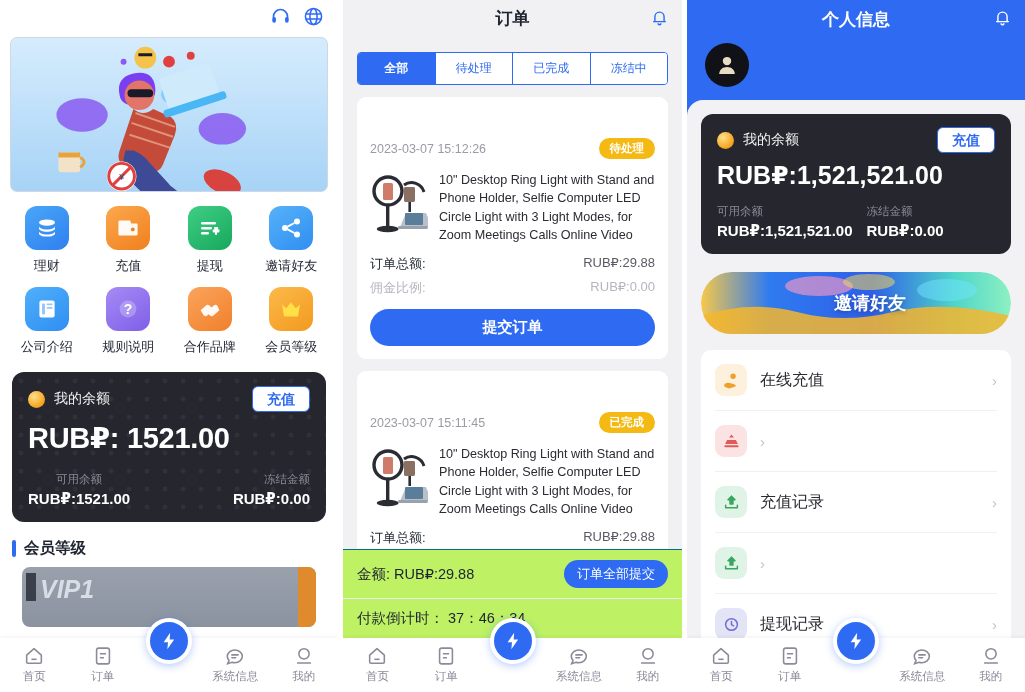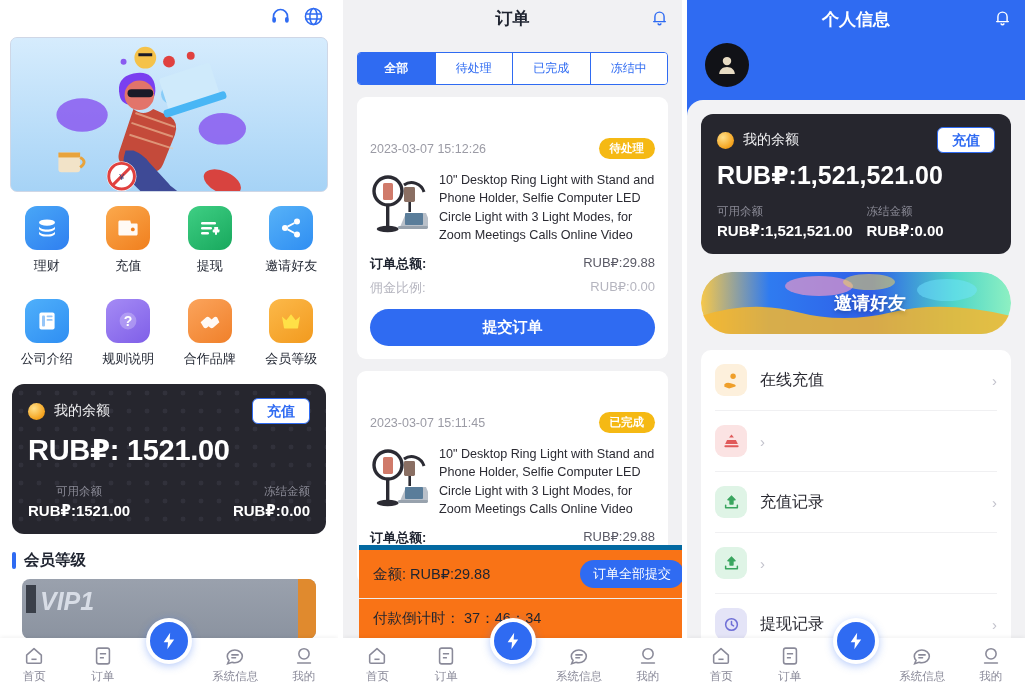--- a/index.html
+++ b/index.html
@@ -45,21 +45,21 @@
   .p1-top .hicon { width: 21px; height: 21px; color:#2f6bf2; display:block; }
   .banner {
     margin: 4px 10px 0 10px; height: 155px; border-radius: 7px;
     border: 1px solid #cfd7e6; overflow: hidden; position: relative;
     background: linear-gradient(170deg,#cfe6fb 0%,#b7ddfa 45%,#a9d6f7 100%);
   }
   .banner svg { position: absolute; inset: 0; width: 100%; height: 100%; }
 
   .grid {
     display: grid; grid-template-columns: repeat(4,1fr);
-    padding: 14px 6px 2px 6px; row-gap: 24px;
+    padding: 14px 6px 2px 6px; row-gap: 12px;
   }
   .gitem { display: flex; flex-direction: column; align-items: center; gap: 7px; }
   .gicon { width: 44px; height: 44px; border-radius: 12px;
            display:flex; align-items:center; justify-content:center; }
   .gicon svg { width: 24px; height: 24px; }
   .glabel { font-size: 13px; color: #1f2430; }
 
   .balcard {
     margin: 14px 12px 0 12px; border-radius: 12px; background:#26262e;
     position: relative; overflow: hidden; padding: 14px 16px 14px 16px;
@@ -111,30 +111,30 @@
   .ordercard { margin: 12px 14px 0 14px; background:#fff; border-radius:9px; padding:12px 13px 13px 13px; }
   .orow1 { display:flex; align-items:center; justify-content:space-between;margin-top:29px; }
   .odate { font-size:12.5px; color:#9b9ba5; }
   .obadge { font-size:11.5px; color:#fff; background:#f5b914; border-radius:11px;
             padding:3px 11px; font-weight:600; }
   .obody { display:flex; gap:11px; margin-top:12px; }
   .othumb { width:58px; height:66px; flex:0 0 58px; position:relative; }
   .othumb svg { width:100%; height:100%; }
   .otitle { font-size:12.6px; line-height:1.45; color:#2b2b33; }
   .okv { display:flex; justify-content:space-between; margin-top:11px; font-size:13px; }
-  .okv .k { color:#1f2430; font-weight:700; }
+  .okv .k { color:#1f2430; font-weight:400; }
   .okv .v { color:#5a5a66; }
   .okv.muted .k, .okv.muted .v { color:#b5b5bf; font-weight:400; }
   .okv.muted { margin-top:6px; }
   .submit-btn { margin-top:12px; width:100%; background:#2f6bf2; color:#fff;
                 border:none; border-radius:20px; padding:9px 0; font-size:15px;
                 font-weight:600; font-family:inherit; }
 
-  .p2foot { position:absolute; left:16px; bottom:54px; width:100%; background:#f97316;
-            border-top:5px solid #0369a1; z-index:20; }
+  .p2foot { position:absolute; left:0; bottom:54px; width:100%; background:#bef264;
+            border-top:1px solid #0369a1; z-index:20; }
   .p2foot .r { display:flex; align-items:center; justify-content:space-between;
                padding:10px 14px; }
   .p2foot .r + .r { border-top:1px solid #ececee; }
   .p2foot .amt { font-size:14.5px; color:#1f2430; }
   .p2foot .allbtn { background:#2f6bf2; color:#fff; border:none; border-radius:14px;
                     padding:5px 13px; font-size:13px; font-family:inherit; }
   .p2foot .cd { font-size:14.5px; color:#1f2430; }
 
   
   .p3head { background:#2f6bf2; height:118px; position:relative;

